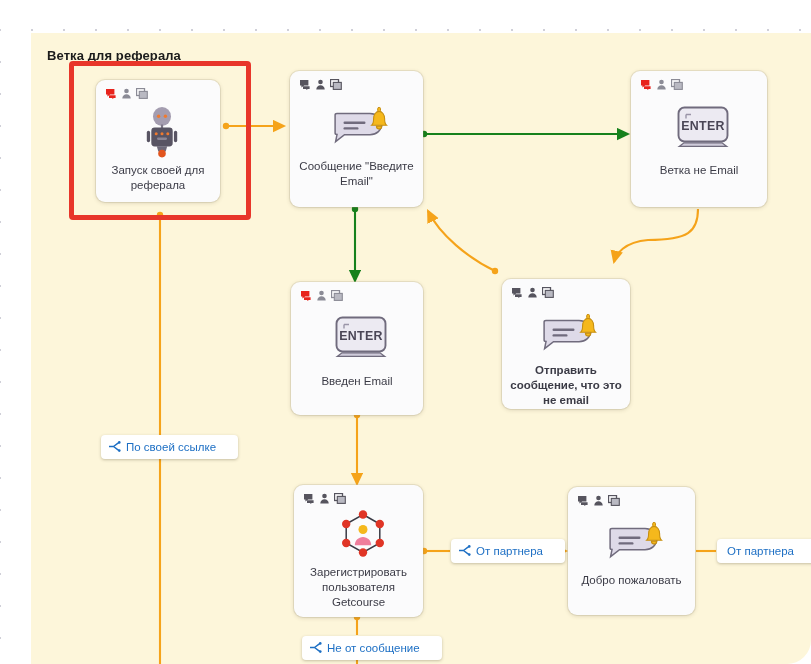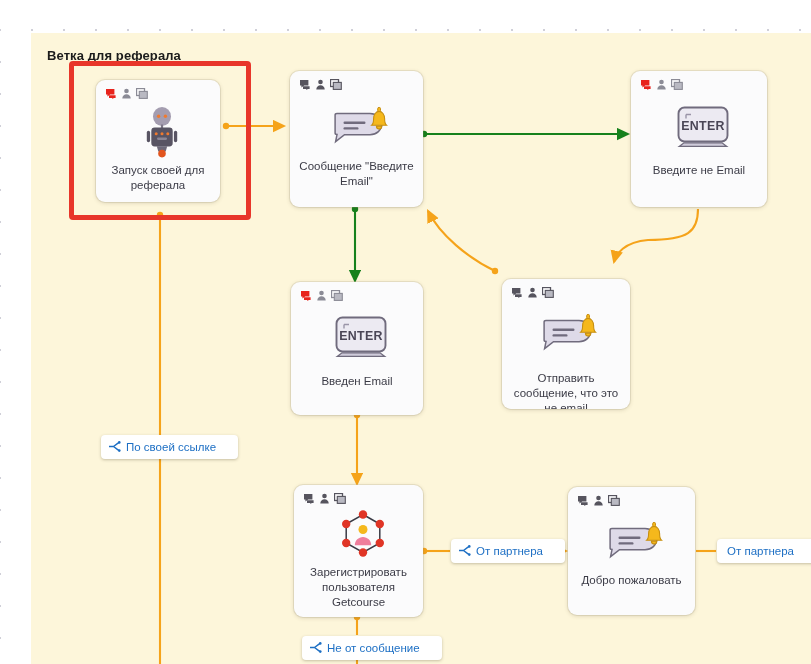--- a/index.html
+++ b/index.html
@@ -11,20 +11,21 @@
     font-family: "Liberation Sans", sans-serif;
   }
   #canvas {
     position: relative;
     width: 811px; height: 664px;
     background-color: #ffffff;
     background-image: radial-gradient(#d0d0d8 1.1px, transparent 1.2px);
     background-size: 32px 32px;
     background-position: 16px 14px;
     overflow: hidden;
+    border-radius: 24px;
   }
   
   #group-region {
     position: absolute;
     left: 31px; top: 33px;
     width: 780px; height: 631px;
     background: #fdf6da;
   }
   #group-title {
     position: absolute;
@@ -263,21 +264,21 @@
     </div>
     <div class="node-art" style="top:31px; height:48px;">
       <svg width="56" height="44" viewBox="0 0 56 44">
         <rect x="3.5" y="3.5" width="49" height="34" rx="6" fill="#eceaf2" stroke="#706b7d" stroke-width="1.9"></rect>
         <path d="M11 10.5h5" stroke="#9a95a8" stroke-width="1.4" fill="none"></path>
         <path d="M11 10.5v4" stroke="#9a95a8" stroke-width="1.4" fill="none"></path>
         <text x="28" y="25.6" text-anchor="middle" font-family="'Liberation Sans',sans-serif" font-size="12.4" font-weight="bold" fill="#4a4656" letter-spacing="0.3">ENTER</text>
         <path d="M9 38.8h38l4.8 3.6H4.2z" fill="#cfcbda" stroke="#706b7d" stroke-width="1.2"></path>
       </svg>
     </div>
-    <div class="node-label" style="top:92px;">Введите не Email</div>
+    <div class="node-label" style="top:92px;">Ветка не Email</div>
   </div>
 
   <div class="node" style="left:291px; top:282px; width:132px; height:133px;">
     <div class="node-icons">
       <span>
         <svg width="12" height="11" viewBox="0 0 12 11">
             <path d="M1 1h8.4v5.4H5.2L2.4 8.4V6.4H1z" fill="#e8231c"></path>
             <path d="M4 7.3h6.6v2.6H8.9l-1.6 1.1v-1.1H4z" fill="#e8231c"></path>
           </svg>
       </span>
@@ -330,21 +331,21 @@
     <div class="node-art" style="top:28px; height:48px;">
       <svg width="58" height="48" viewBox="0 0 58 48">
         <path d="M5 13.5h33c6.6 0 11.8 4.6 11.8 10.6S44.6 34.7 38 34.7H12.5L3.6 41.6l1.4-7H5c-1.1 0-1.9-.6-1.9-1.5V15c0-.9.8-1.5 1.9-1.5z" fill="#dedae8" stroke="#706b7d" stroke-width="1.5"></path>
         <rect x="11.5" y="21.5" width="22" height="2.4" rx="1.2" fill="#706b7d"></rect>
         <rect x="11.5" y="27.2" width="15" height="2.4" rx="1.2" fill="#706b7d"></rect>
         <path d="M41.6 18.6c0-4.1 2.4-7.2 5.5-7.2s5.5 3.1 5.5 7.2c0 5 1.9 6.6 1.9 6.6H39.7s1.9-1.6 1.9-6.6z" fill="#f5b81c" stroke="#c78f10" stroke-width="1.1"></path>
         <path d="M44.4 26.1h5.4c0 1.7-1.2 3-2.7 3s-2.7-1.3-2.7-3z" fill="#f5b81c" stroke="#c78f10" stroke-width="1.1"></path>
         <rect x="45.7" y="7.4" width="2.8" height="4.2" rx="1.3" fill="#f5b81c" stroke="#c78f10" stroke-width="1"></rect>
       </svg>
     </div>
-    <div class="node-label" style="top:92px;">Отправить сообщение, что это не email</div>
+    <div class="node-label" style="top:84px;font-weight:bold;">Отправить сообщение, что это не email</div>
   </div>
 
   <div class="node" style="left:568px; top:487px; width:127px; height:128px;">
     <div class="node-icons">
       <span>
         <svg width="12" height="11" viewBox="0 0 12 11">
             <path d="M1 1h8.4v5.4H5.2L2.4 8.4V6.4H1z" fill="#56545e"></path>
             <path d="M4 7.3h6.6v2.6H8.9l-1.6 1.1v-1.1H4z" fill="#56545e"></path>
           </svg>
       </span>

